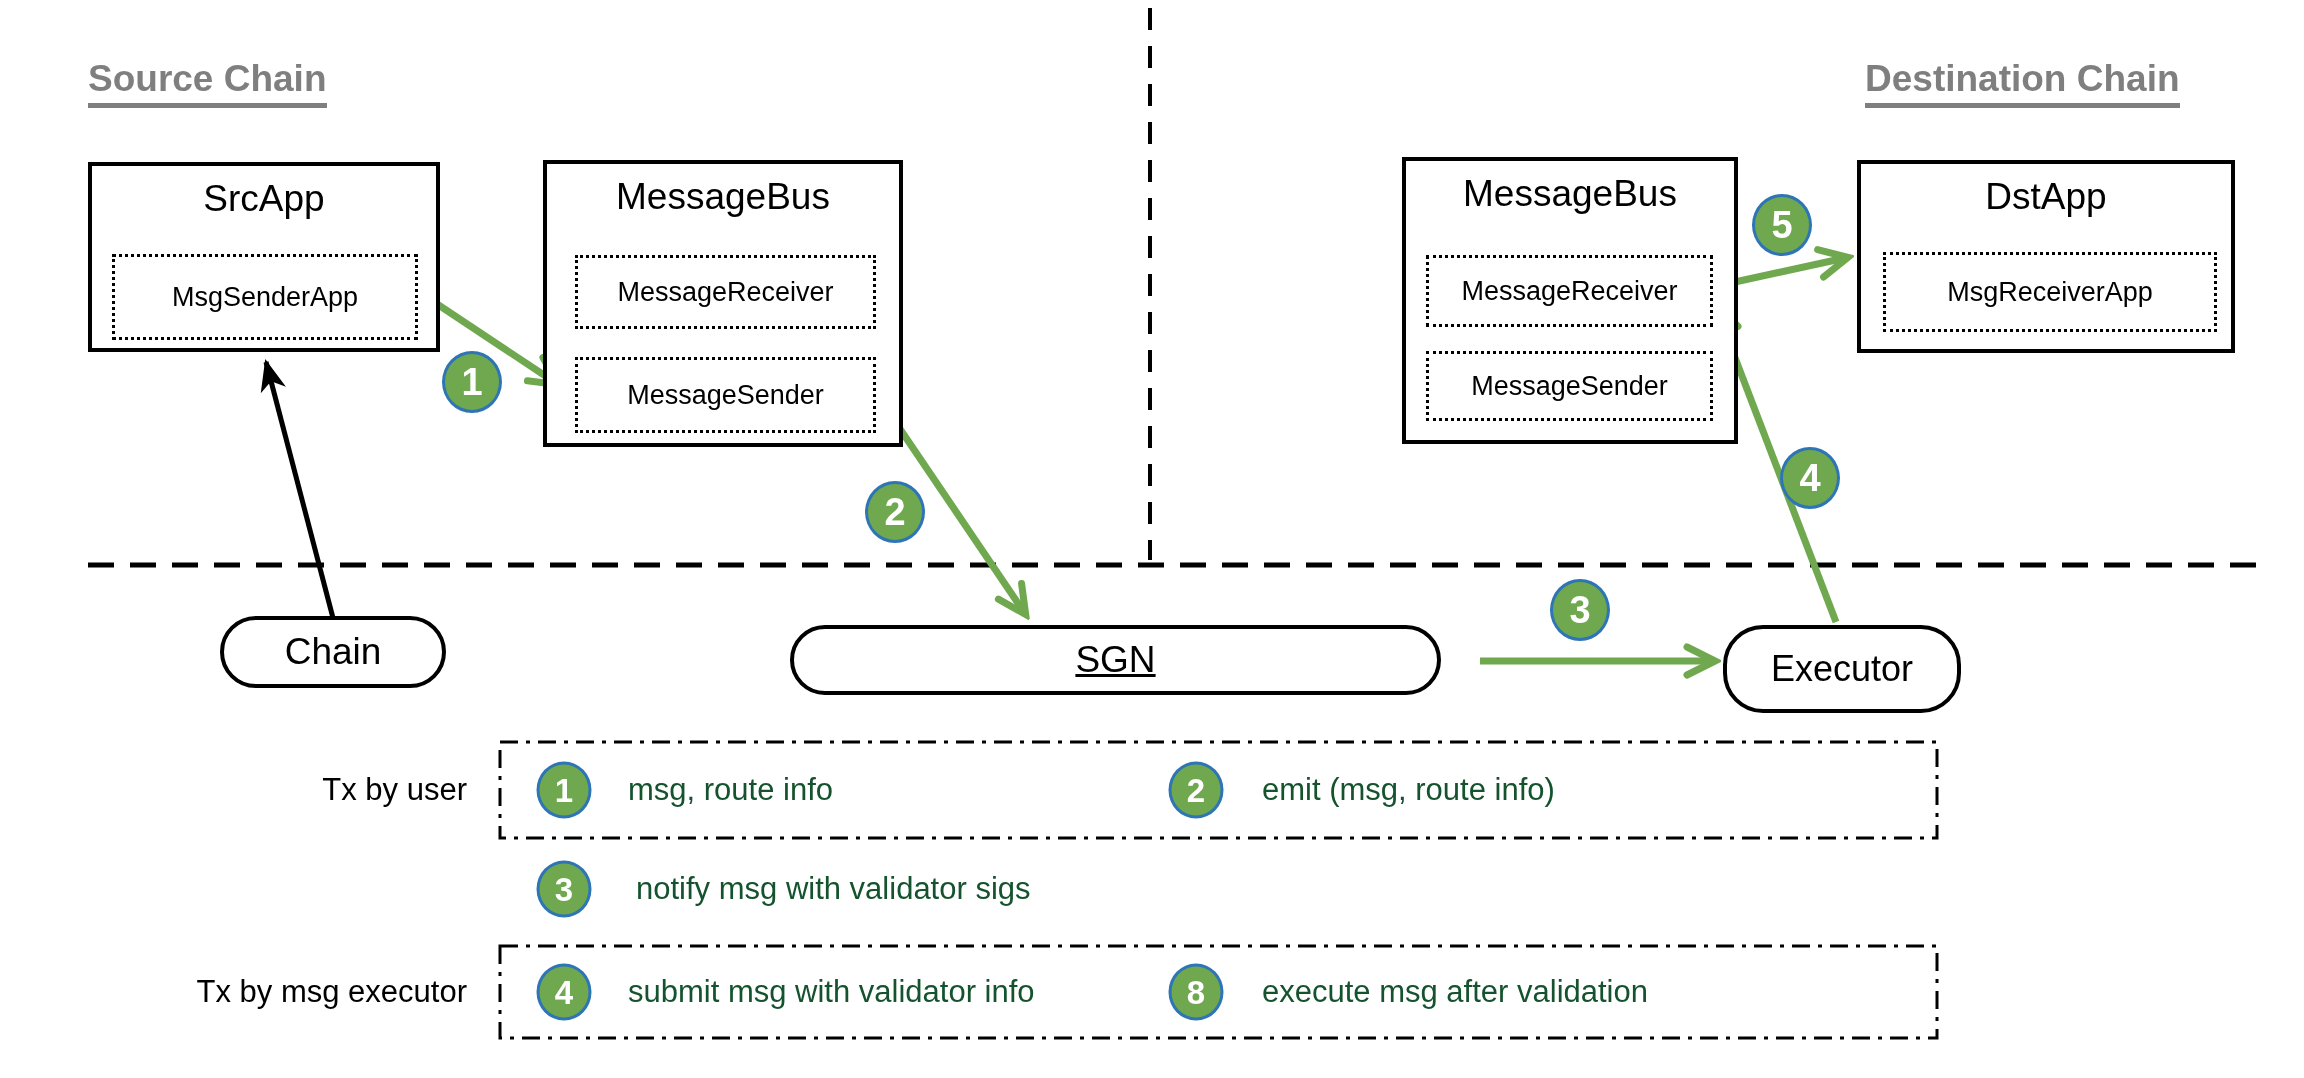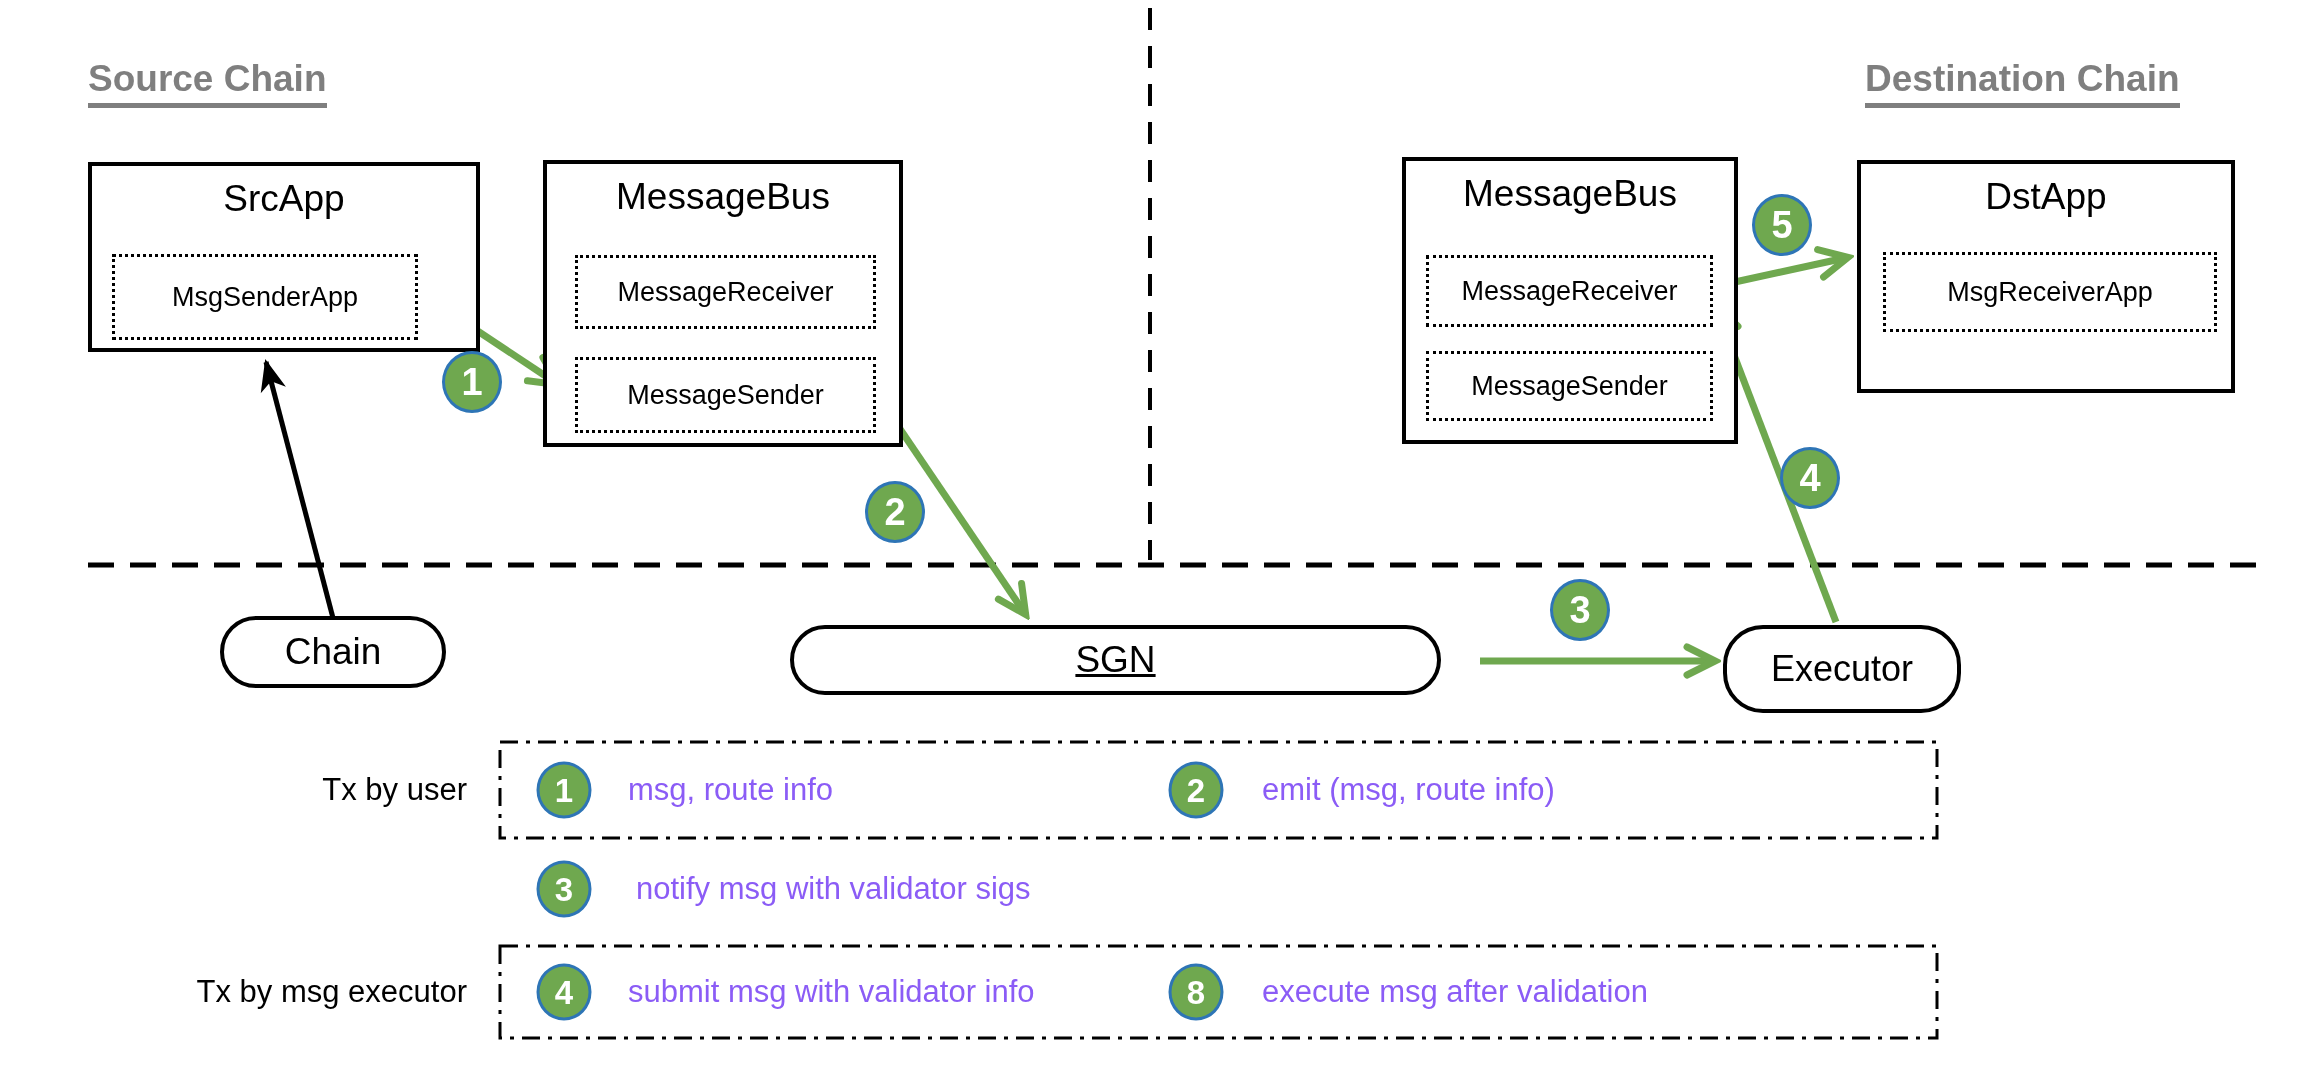--- a/index.html
+++ b/index.html
@@ -36,21 +36,21 @@
     background:#6fa84f;border:3px solid #2e75b6;box-sizing:border-box;
     display:flex;align-items:center;justify-content:center;
     color:#fff;font-size:38px;font-weight:bold;transform:translate(-50%,-50%);
   }
   .badge.small{width:55px;height:57px;font-size:33px;}
   
   .legend-label{
     position:absolute;font-size:31px;color:#000;text-align:right;transform:translateY(-50%);
   }
   .legend-text{
-    position:absolute;font-size:31px;color:#8b5cf6;transform:translateY(-50%);white-space:nowrap;
+    position:absolute;font-size:31px;color:#14532d;transform:translateY(-50%);white-space:nowrap;
   }
   svg.overlay{position:absolute;left:0;top:0;pointer-events:none;}
 </style>
 </head>
 <body>
 
 <div id="stage">
 
   <svg class="overlay" width="2304" height="1078" viewBox="0 0 2304 1078">
     <defs>
@@ -72,38 +72,38 @@
     <line x1="428" y1="298" x2="556" y2="383" stroke="#6fa84f" stroke-width="7" marker-end="url(#ah-green)"></line>
     <line x1="877" y1="395" x2="1024" y2="612" stroke="#6fa84f" stroke-width="7" marker-end="url(#ah-green)"></line>
     <line x1="1480" y1="661" x2="1712" y2="661" stroke="#6fa84f" stroke-width="7" marker-end="url(#ah-green)"></line>
     <line x1="1836" y1="622" x2="1716" y2="308" stroke="#6fa84f" stroke-width="7" marker-end="url(#ah-green)"></line>
     <line x1="1712" y1="287" x2="1845" y2="258" stroke="#6fa84f" stroke-width="7" marker-end="url(#ah-green)"></line>
   </svg>
 
   <div class="chain-heading" style="left:88px;top:58px;">Source Chain</div>
   <div class="chain-heading" style="left:1865px;top:58px;">Destination Chain</div>
 
-  <div class="node-box" style="left:88px;top:162px;width:392px;height:190px;">
+  <div class="node-box" style="left:88px;top:162px;width:352px;height:190px;">
     <div class="node-title">SrcApp</div>
     <div class="dotted-box" style="left:20px;top:88px;width:306px;height:86px;">MsgSenderApp</div>
   </div>
 
   <div class="node-box" style="left:543px;top:160px;width:360px;height:287px;">
     <div class="node-title">MessageBus</div>
     <div class="dotted-box" style="left:28px;top:91px;width:301px;height:74px;">MessageReceiver</div>
     <div class="dotted-box" style="left:28px;top:193px;width:301px;height:76px;">MessageSender</div>
   </div>
 
   <div class="node-box" style="left:1402px;top:157px;width:336px;height:287px;">
     <div class="node-title">MessageBus</div>
     <div class="dotted-box" style="left:20px;top:94px;width:287px;height:72px;">MessageReceiver</div>
     <div class="dotted-box" style="left:20px;top:190px;width:287px;height:70px;">MessageSender</div>
   </div>
 
-  <div class="node-box" style="left:1857px;top:160px;width:378px;height:233px;">
+  <div class="node-box" style="left:1857px;top:160px;width:378px;height:193px;">
     <div class="node-title">DstApp</div>
     <div class="dotted-box" style="left:22px;top:88px;width:334px;height:80px;">MsgReceiverApp</div>
   </div>
 
   <div class="pill" style="left:220px;top:616px;width:226px;height:72px;">Chain</div>
   <div class="pill" style="left:790px;top:625px;width:651px;height:70px;text-decoration:underline;">SGN</div>
   <div class="pill" style="left:1723px;top:625px;width:238px;height:88px;font-size:36px;">Executor</div>
 
   <div class="badge" style="left:472px;top:382px;">1</div>
   <div class="badge" style="left:895px;top:512px;">2</div>

